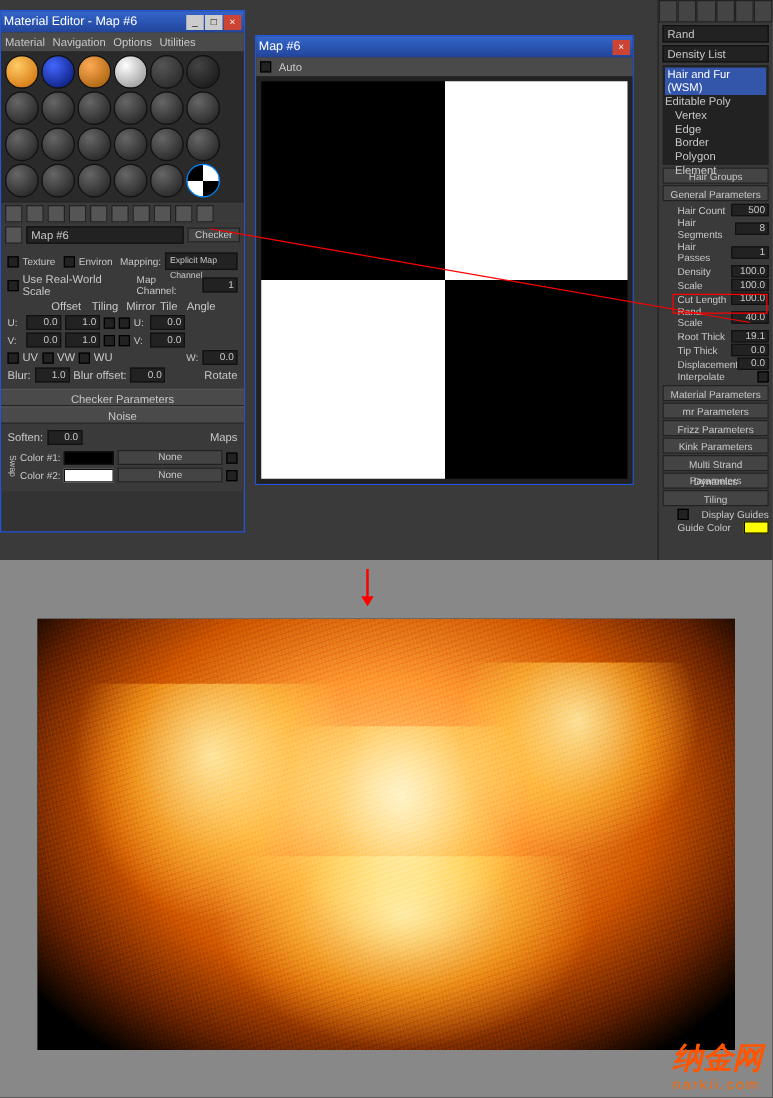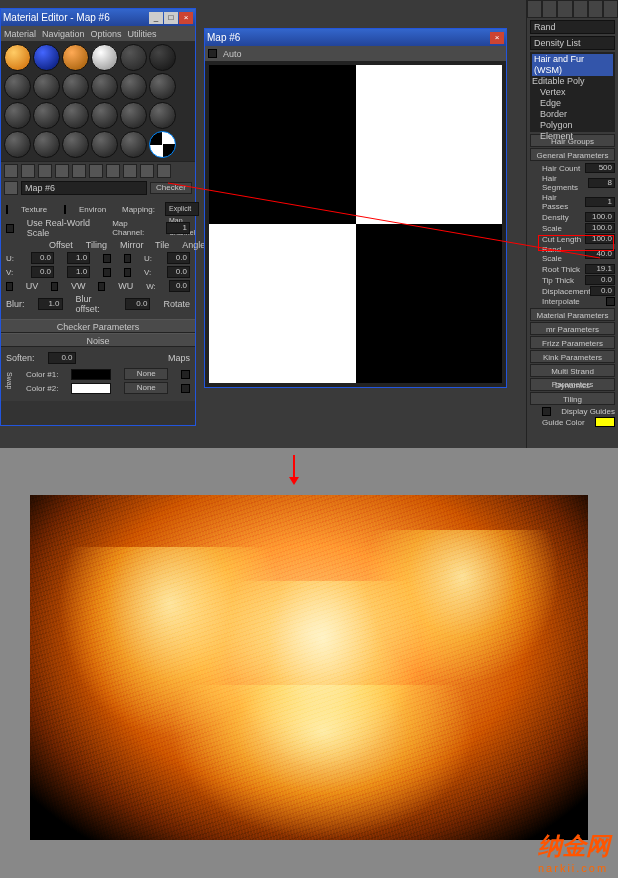--- a/index.html
+++ b/index.html
@@ -20,21 +20,21 @@
 .slot.s4 { background: radial-gradient(circle at 35% 30%, #fff, #888); }
 .slot.s5 { background: radial-gradient(circle at 35% 30%, #555, #222); }
 .slot.s6 { background: radial-gradient(circle at 35% 30%, #444, #111); }
 .slotchk { width: 27px; height: 27px; border-radius: 50%; background: conic-gradient(#fff 0 25%, #000 25% 50%, #fff 50% 75%, #000 75% 100%); border: 1px solid #0088ff; }
 .toolrow { height: 18px; background: #3a3a3a; display: flex; gap: 3px; padding: 0 3px; align-items: center; border-top: 1px solid #222; }
 .tbtn { width: 14px; height: 14px; background: #555; border: 1px solid #222; }
 .namerow { height: 18px; background: #3a3a3a; display: flex; align-items: center; padding: 0 3px; gap: 3px; }
 .namefield { flex: 1; height: 14px; background: #222; border: 1px solid #111; padding: 0 3px; line-height: 12px; }
 .rolltitle { height: 14px; background: #4a4a4a; text-align: center; line-height: 14px; font-size: 9px; border-top: 1px solid #555; border-bottom: 1px solid #222; }
 .rollbody { padding: 3px 5px; font-size: 9px; background: #3a3a3a; }
-.row { display: flex; align-items: center; gap: 13px; margin: 2px 0; }
+.row { display: flex; align-items: center; gap: 3px; margin: 2px 0; }
 .spin { width: 28px; height: 12px; background: #222; border: 1px solid #111; padding: 0 2px; line-height: 10px; font-size: 8px; text-align: right; }
 .lbl { min-width: 30px; font-size: 8px; }
 .swatch { width: 40px; height: 11px; border: 1px solid #111; }
 .swb { background: #000; }
 .sww { background: #fff; }
 .mapbtn { flex: 1; height: 12px; background: #444; border: 1px solid #222; text-align: center; line-height: 10px; font-size: 8px; }
 .chk { width: 9px; height: 9px; background: #222; border: 1px solid #000; }
 
 .mappreview { position: absolute; left: 204px; top: 28px; width: 303px; height: 360px; border: 1px solid #2255dd; background: #333; }
 .mappreview .body { height: 326px; background: #222; padding: 4px; }

